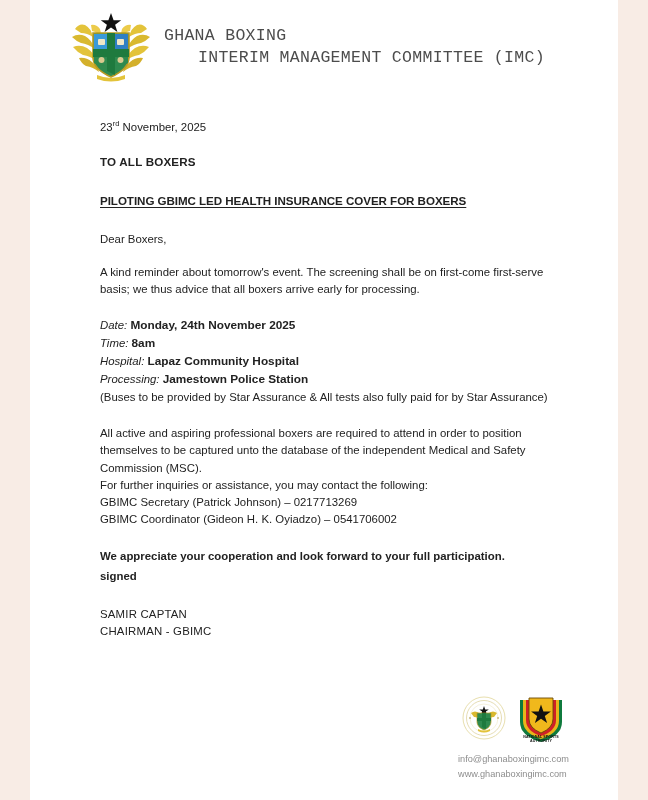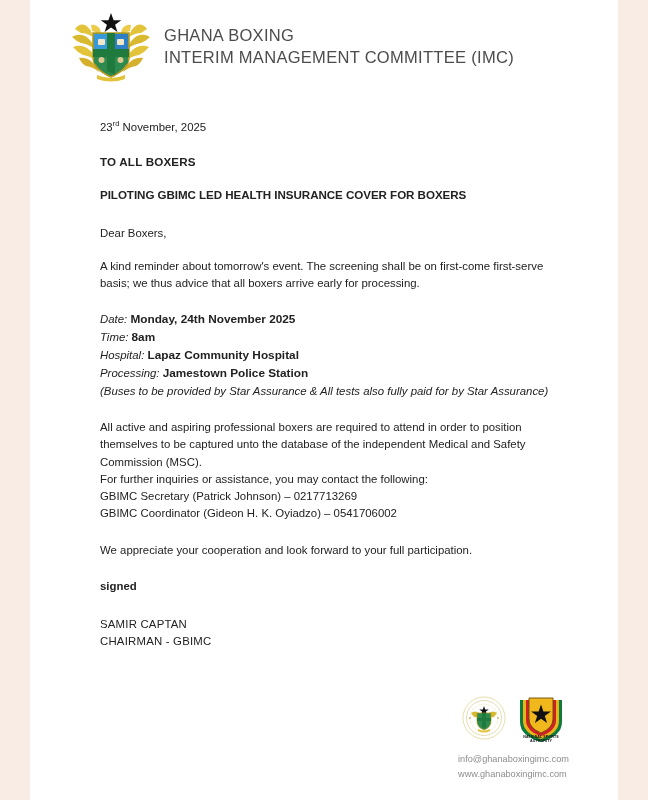--- a/index.html
+++ b/index.html
@@ -42,77 +42,79 @@
     margin-left: 38px;
     flex: none;
     display: flex;
     align-items: center;
     justify-content: center;
   }
 
   #letterhead-text {
     margin-left: 10px;
     color: #4c4c4c;
-    font-family: Liberation Sans, sans-serif;
+    font-family: Liberation Mono, monospace;
     line-height: 1.32;
     letter-spacing: 0.3px;
   }
   #letterhead-text .lh-line1 {
     font-size: 16.5px;
     display: block;
   }
   #letterhead-text .lh-line2 {
     font-size: 16.5px;
     display: block;
+    margin-left: 34px;
   }
 
   
   #letter-body {
     position: absolute;
     left: 70px;
     top: 118px;
     width: 462px;
     color: #222222;
     font-size: 11.4px;
     line-height: 1.45;
   }
 
   #date-line { font-size: 11.4px; margin-bottom: 19px; }
   #date-line sup { font-size: 7.6px; vertical-align: super; }
 
-  #salutation-to { font-weight: bold; font-size: 11.6px; letter-spacing: 0.2px; margin-bottom: 16px; }
+  #salutation-to { font-weight: bold; font-size: 11.6px; letter-spacing: 0.2px; margin-bottom: 22px; }
 
   #headline-block {
     font-weight: bold;
     font-size: 11.6px;
     letter-spacing: -0.05px;
     margin-bottom: 21px;
     line-height: 1.42;
   }
   #headline-block .hl {
     display: block;
+    text-decoration: underline;
     text-underline-offset: 2px;
   }
 
   #dear-line { margin-bottom: 17px; }
 
   #intro-para { margin-bottom: 19px; line-height: 1.5; }
 
   #details-block { margin-bottom: 19px; line-height: 1.52; }
   #details-block .row { display: block; }
   #details-block .lbl { font-style: italic; }
   #details-block .val { font-weight: bold; font-size: 11.8px; }
-  #details-block .note { font-style: italic; display: block; }
+  #details-block .note { display: block; }
 
   #requirement-para { line-height: 1.5; }
 
   #contacts-block { margin-bottom: 19px; line-height: 1.52; }
   #contacts-block span { display: block; }
 
-  #appreciation { margin-bottom: 20px; }
+  #appreciation { margin-bottom: 4px; font-weight: bold; }
 
   #signed-word { margin-bottom: 21px; font-weight: bold; }
 
   #signature-block { line-height: 1.5; letter-spacing: 0.2px; }
   #signature-block span { display: block; }
 
   
   #footer {
     position: absolute;
     left: 0;

